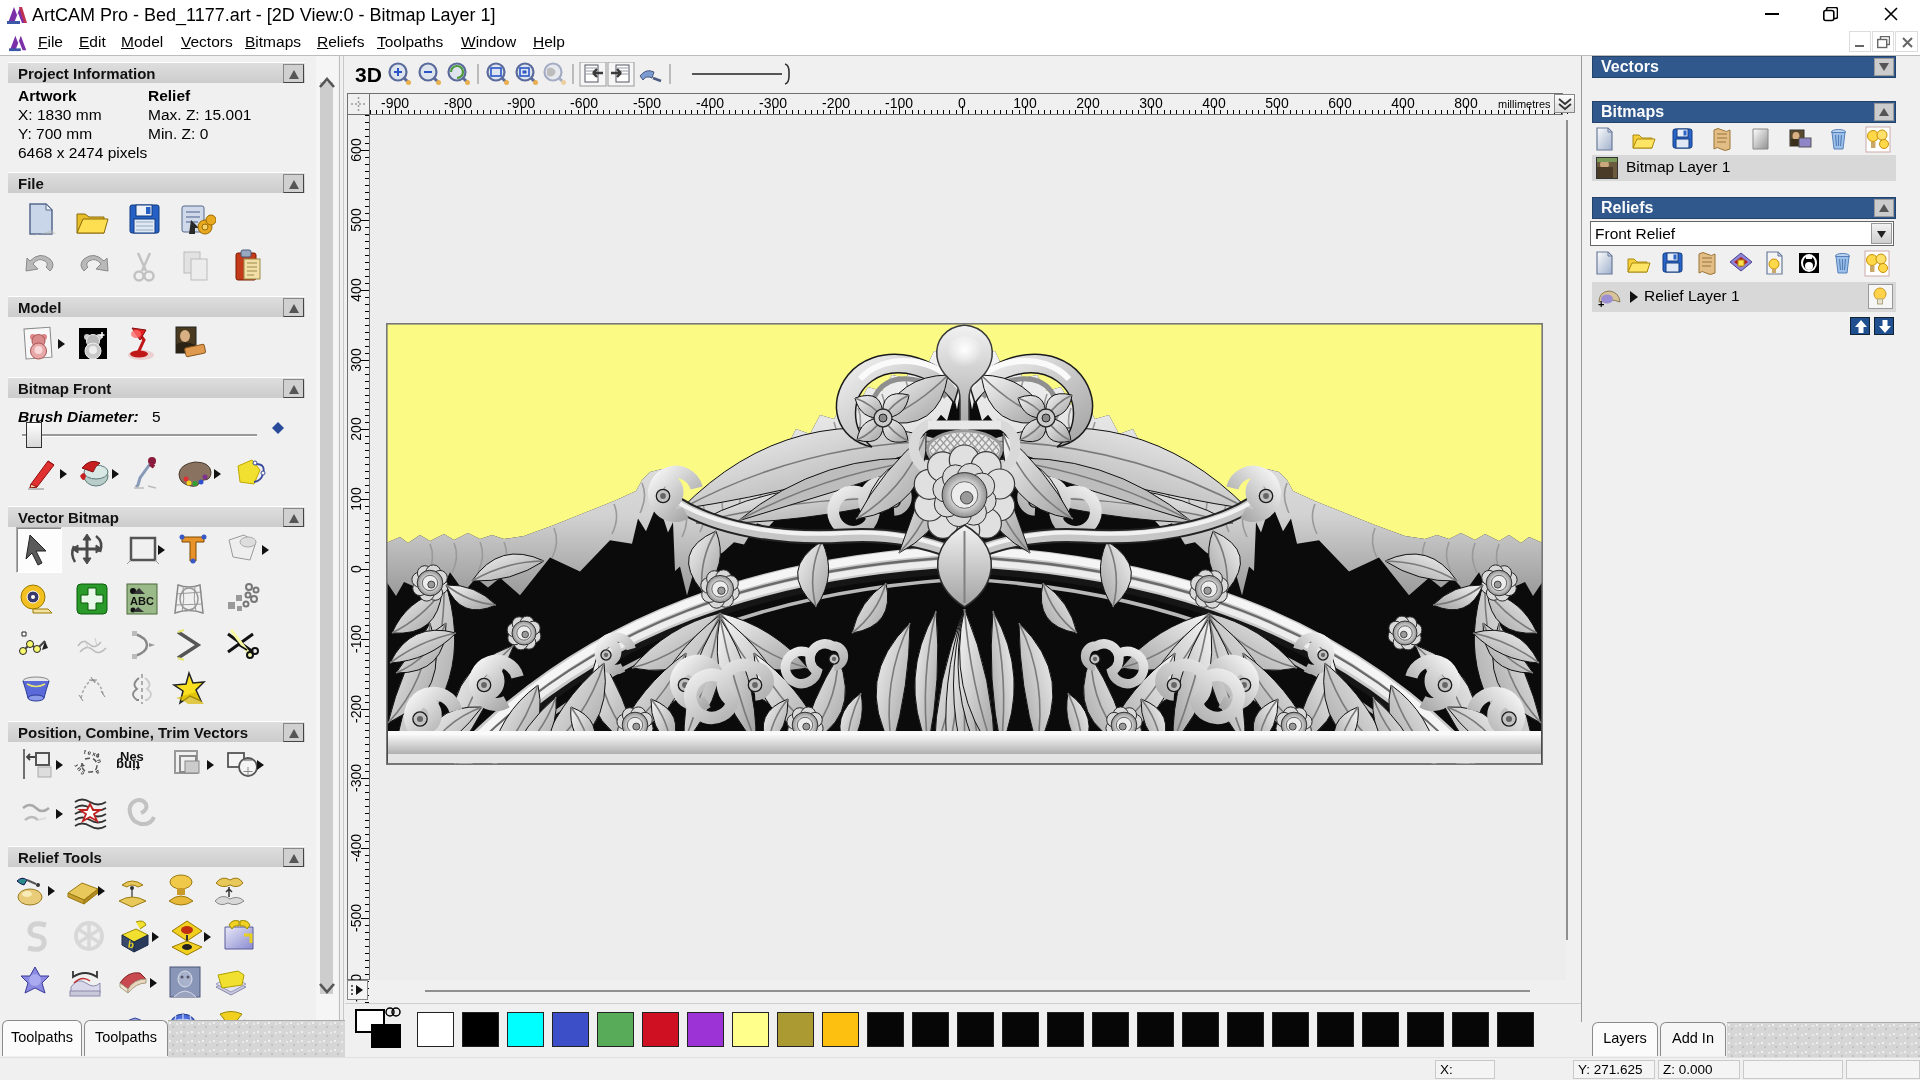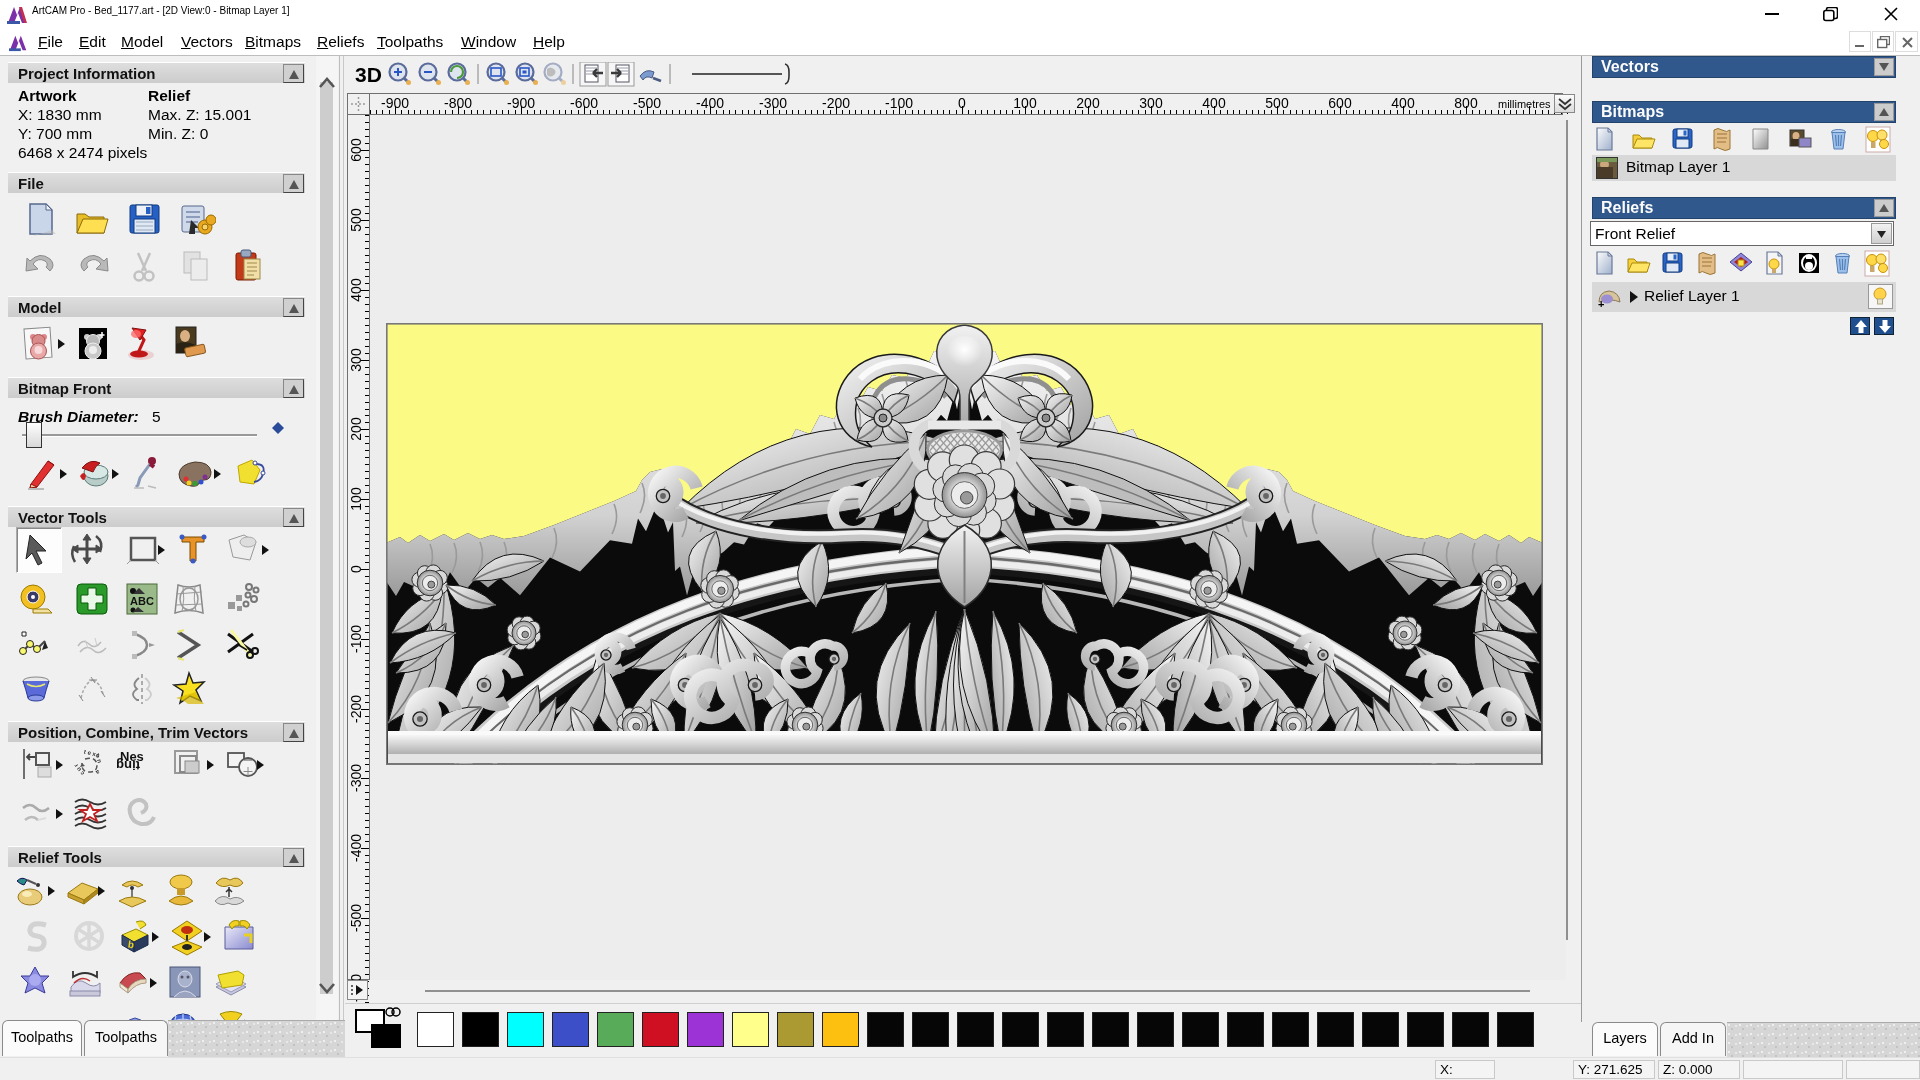--- a/index.html
+++ b/index.html
@@ -1,17 +1,17 @@
 <!DOCTYPE html>
 <html><head><meta charset="utf-8"><style>
 *{margin:0;padding:0;box-sizing:border-box}
 html,body{width:1920px;height:1080px;overflow:hidden;font-family:"Liberation Sans",sans-serif;background:#f0f0f0}
 .abs{position:absolute}
 #titlebar{left:0;top:0;width:1920px;height:29px;background:#ffffff;color:#000}
-#titletext{left:32px;top:5px;font-size:10px}
+#titletext{left:32px;top:5px;font-size:18px}
 #menubar{left:0;top:29px;width:1920px;height:27px;background:#ffffff;border-bottom:1px solid #bdbdbd}
 .menuitem{position:absolute;top:4px;font-size:15.5px;color:#000}
 .menuitem u{text-decoration:underline}
 
 #leftpanel{left:0;top:56px;width:316px;height:964px;background:#f0f0f0}
 .sechdr{position:absolute;left:8px;width:297px;height:21px;background:linear-gradient(#dedede,#cccccc);border-top:1px solid #fff;}
 .sechdr .t{position:absolute;left:10px;top:2px;font-weight:bold;font-size:15px;color:#111}
 .upbtn{position:absolute;right:1px;top:1px;width:21px;height:19px;background:#d0d0d0;border:1px solid #888;border-right-color:#444;border-bottom-color:#444}
 .upbtn:after{content:"";position:absolute;left:5px;top:5px;width:0;height:0;border-left:5px solid transparent;border-right:5px solid transparent;border-bottom:9px solid #555}
 .lscroll{position:absolute;left:316px;top:56px;width:22px;height:964px;background:#f5f5f5}
@@ -245,21 +245,21 @@
         </svg>
       </div>
       <div class="abs" style="left:230px;top:0px"><svg width="38" height="40" viewBox="0 0 38 40">
           <path d="M8 12 L22 6 L30 16 L24 30 L10 28 Z" fill="#f2e030" stroke="#c0a800"></path>
           <path d="M26 10 Q36 10 33 20 Q31 27 24 28" fill="none" stroke="#3a4a9a" stroke-width="1.8"></path>
           <circle cx="33" cy="19" r="2" fill="#fff" stroke="#3a4a9a"></circle>
           <circle cx="25" cy="9" r="2" fill="#fff" stroke="#3a4a9a"></circle>
         </svg></div>
     </div>
  <div class="sechdr" style="top:450px">
-      <div class="t">Vector Tools</div>
+      <div class="t">Vector Bitmap</div>
       <div class="upbtn"></div>
     </div>
  <div class="abs" id="vtrow1" style="left:0;top:474px">
       <div class="abs" style="left:16px;top:-3px;width:46px;height:46px;background:#fdfdfd;border:1px solid #aaa;border-right-color:#fff;border-bottom-color:#fff;box-shadow:inset 1px 1px 0 #888"></div>
       <div class="abs" style="left:18px;top:0px"><svg width="38" height="40" viewBox="0 0 38 40">
           <path d="M12 5 L28 21 L18 21 L24 33 L20 35 L14 23 L8 29 Z" fill="#5a5a5a" stroke="#222"></path>
         </svg></div>
       <div class="abs" style="left:68px;top:0px"><svg width="38" height="40" viewBox="0 0 38 40">
           <g stroke="#4a4a4a" fill="#4a4a4a">
             <path d="M19 9 L19 29 M9 19 L29 19" stroke-width="3"></path>

